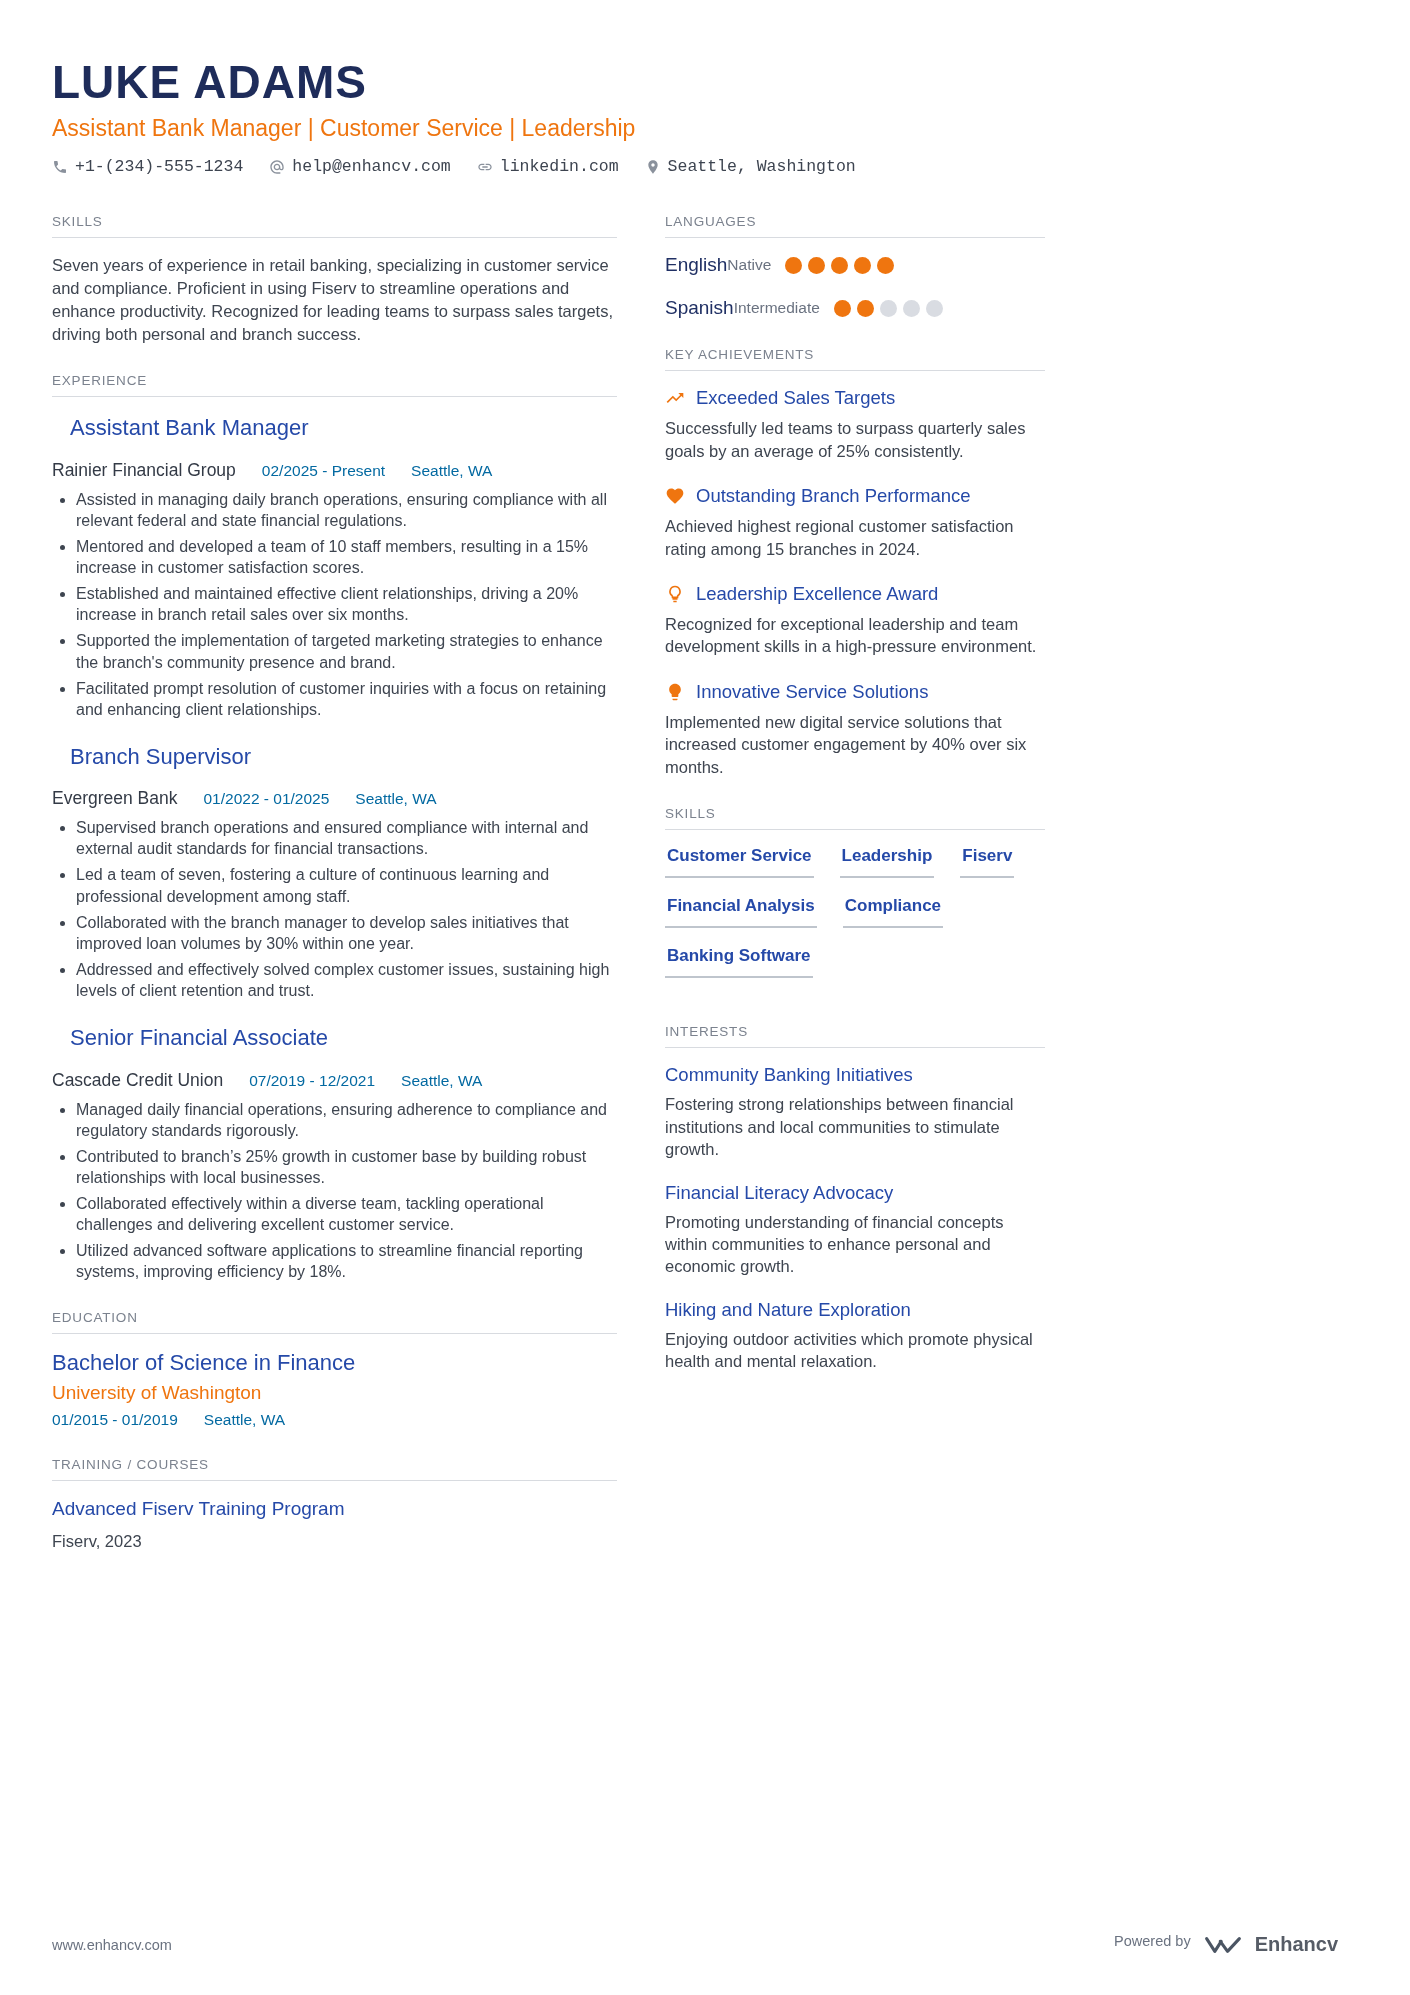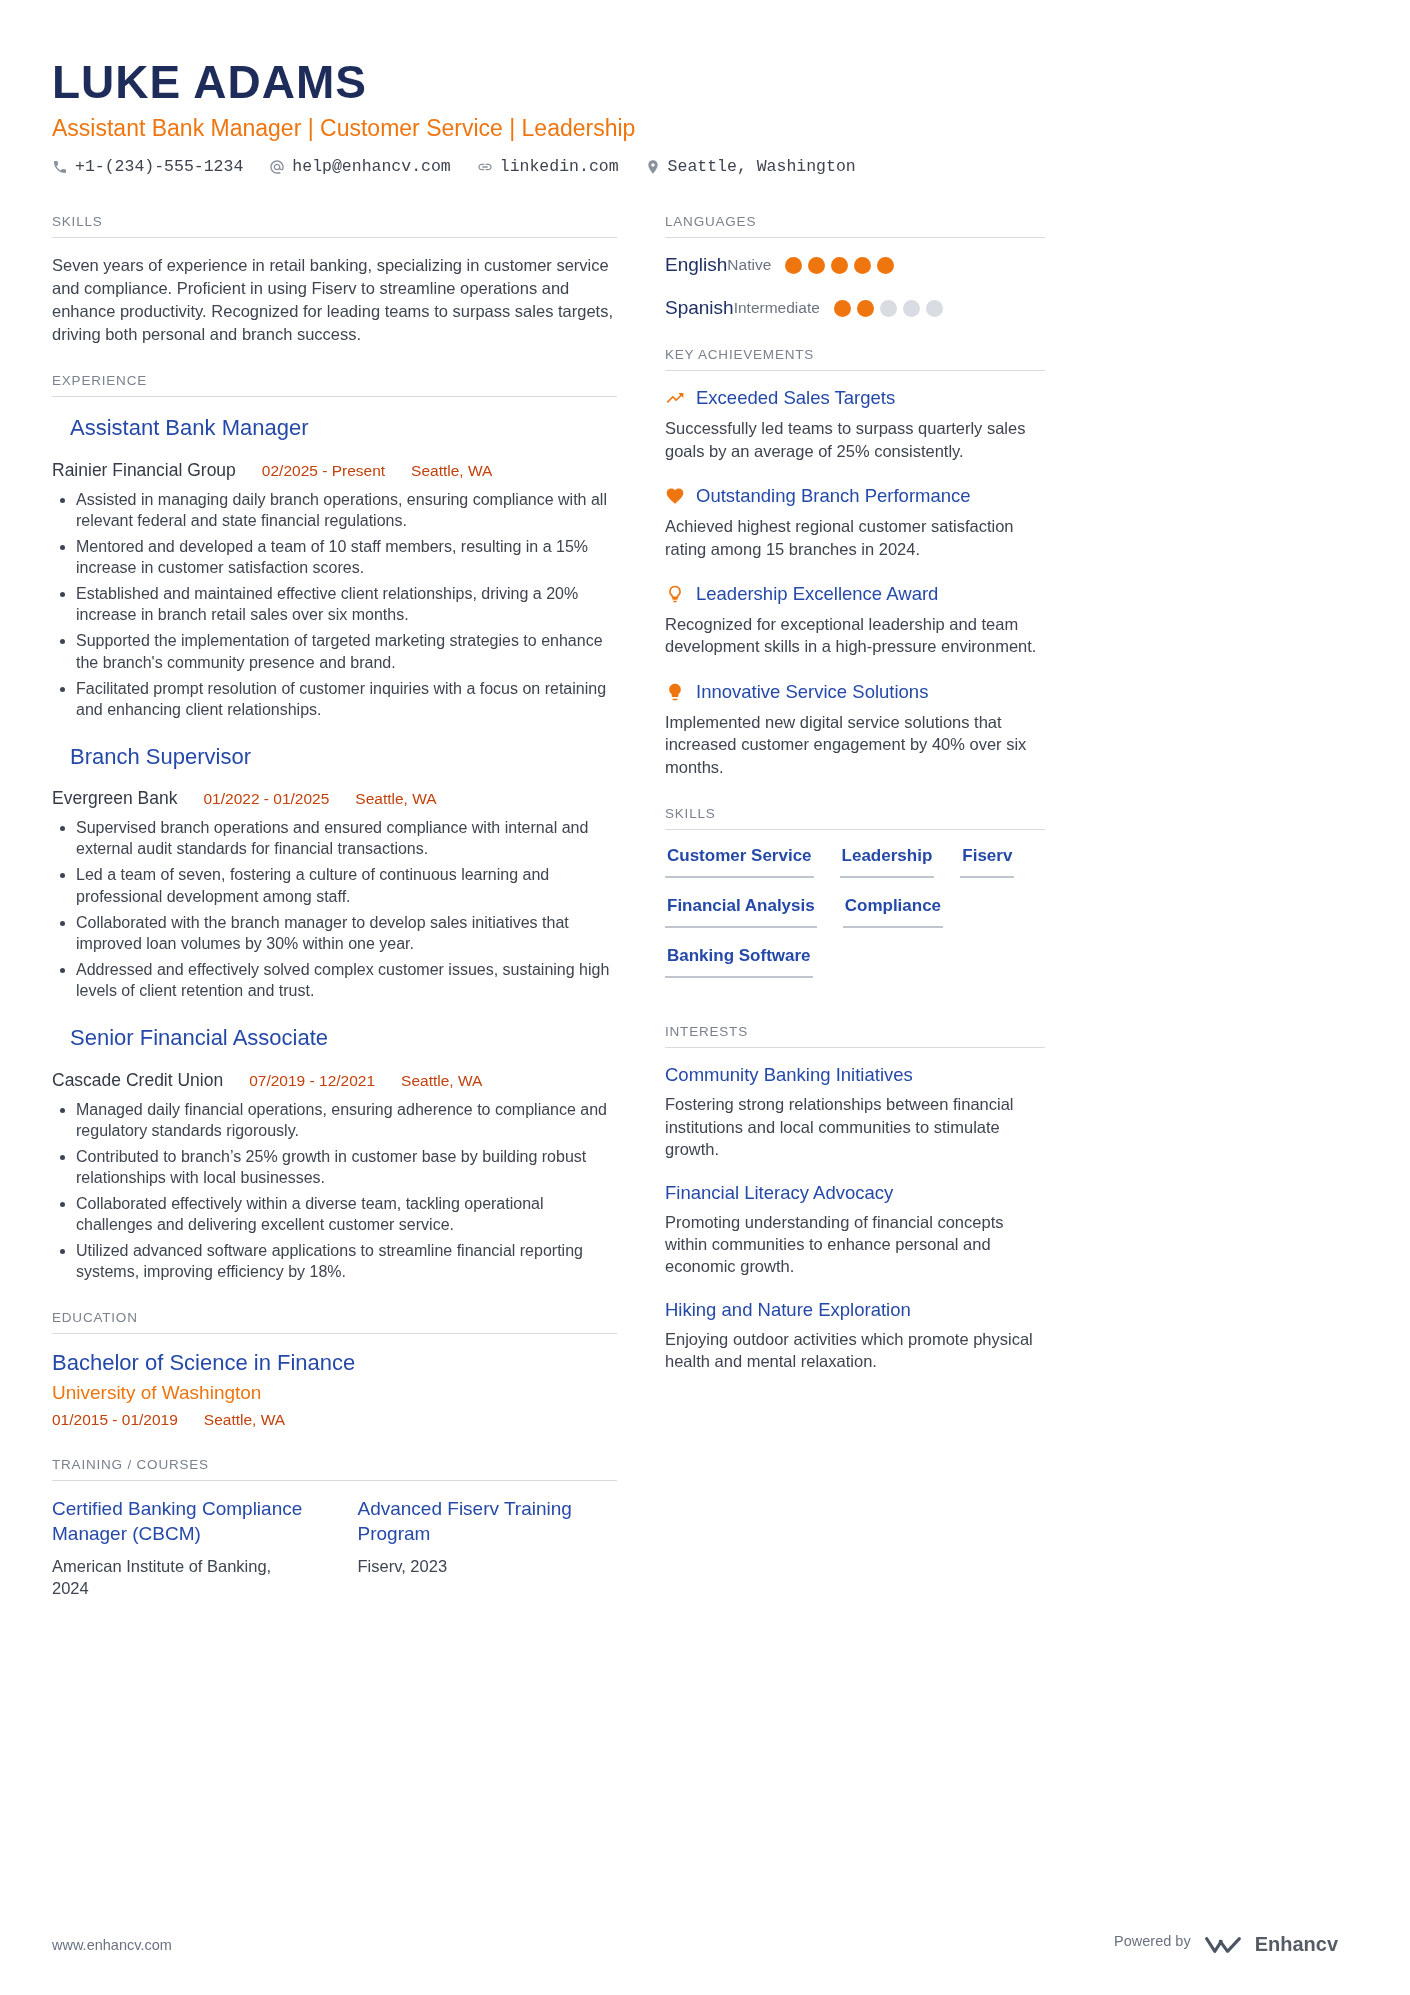--- a/index.html
+++ b/index.html
@@ -25,21 +25,21 @@
   .section-label {
     font-size:13.5px; letter-spacing:.8px; color:#7b828e;
     padding-bottom:8px; border-bottom:1px solid #d8dbe0; margin-bottom:16px;
   }
   .body-text { font-size:16.5px; line-height:1.38; color:#3e4550; }
   
   .job { margin-bottom:24px; }
   .job-title { font-size:22px; font-weight:500; color:#2549a8; line-height:1.2; margin:18px; }
   .job-meta { display:flex; align-items:baseline; gap:26px; margin:7px 0 8px 0; flex-wrap:wrap; }
   .company { font-size:17.5px; color:#333a46; }
-  .meta-muted { font-size:15.5px; color:#c2410c; }
+  .meta-muted { font-size:15.5px; color:#0369a1; }
   ul.bullets { margin:0; padding-left:24px; }
   ul.bullets li { font-size:16px; line-height:1.32; margin-bottom:5px; color:#3e4550; }
   ul.bullets li::marker { color:#3e4550; }
   
   .degree { font-size:22px; font-weight:500; color:#2549a8; margin:0; }
   .school { font-size:19px; color:#ef750f; margin-top:6px; }
   .edu-meta { display:flex; gap:26px; margin-top:7px; }
   
   .courses { display:flex; gap:46px; }
   .course { flex:1; }
@@ -189,24 +189,20 @@
         <div class="edu-meta">
           <span class="meta-muted">01/2015 - 01/2019</span>
           <span class="meta-muted">Seattle, WA</span>
         </div>
       </div>
 
       <div class="section">
         <div class="section-label">TRAINING / COURSES</div>
         <div class="courses">
           <div class="course">
-            <h3 class="course-title">Certified Banking Compliance Manager (CBCM)</h3>
-            <div class="course-org">American Institute of Banking, 2024</div>
-          </div>
-          <div class="course">
             <h3 class="course-title">Advanced Fiserv Training Program</h3>
             <div class="course-org">Fiserv, 2023</div>
           </div>
         </div>
       </div>
 
     </div>
 
     <div class="col-right">
 

